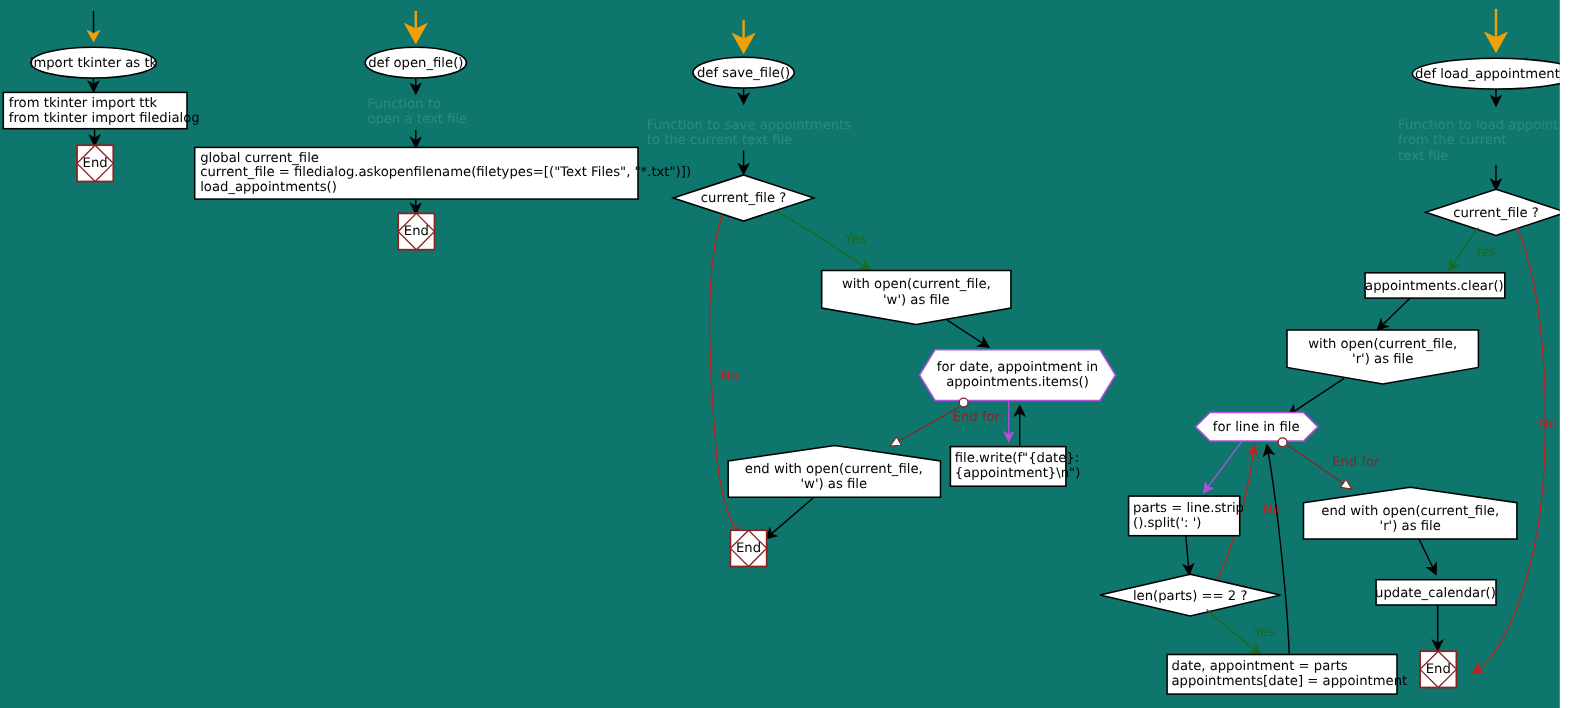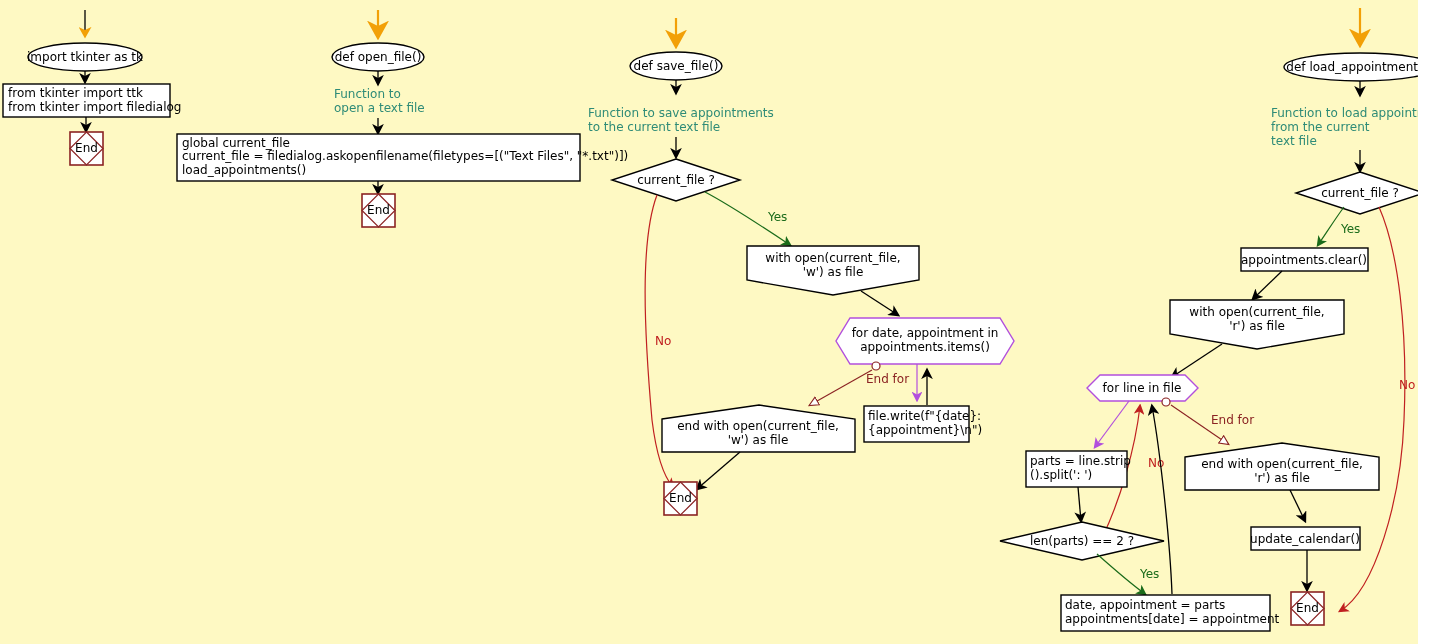--- a/index.html
+++ b/index.html
@@ -1,17 +1,17 @@
 <!DOCTYPE html>
 <html><head>
 <meta charset="utf-8">
 <style>
   html,body{margin:0;padding:0;background:#ffffff;}
   body{font-family:"DejaVu Sans","Liberation Sans",sans-serif;}
-  #stage{position:relative;width:1418px;height:644px;background:#fef9c3;overflow:hidden;}
+  #stage{position:relative;width:1418px;height:644px;background:#0f766e;overflow:hidden;}
   svg{display:block;}
   .node-text{font-family:"DejaVu Sans","Liberation Sans",sans-serif;font-size:12px;fill:#000000;}
   .note-text{font-family:"DejaVu Sans","Liberation Sans",sans-serif;font-size:12px;fill:#2e8b77;}
   .edge-yes{font-family:"DejaVu Sans","Liberation Sans",sans-serif;font-size:12px;fill:#1a6b1a;}
   .edge-no{font-family:"DejaVu Sans","Liberation Sans",sans-serif;font-size:12px;fill:#c02020;}
   .edge-endfor{font-family:"DejaVu Sans","Liberation Sans",sans-serif;font-size:12px;fill:#8b2323;}
   .s-box{fill:#ffffff;stroke:#000000;stroke-width:1.4;}
   .s-ell{fill:#ffffff;stroke:#000000;stroke-width:1.4;}
   .s-dia{fill:#ffffff;stroke:#000000;stroke-width:1.4;}
   .s-hex{fill:#ffffff;stroke:#b24fdd;stroke-width:1.4;}

